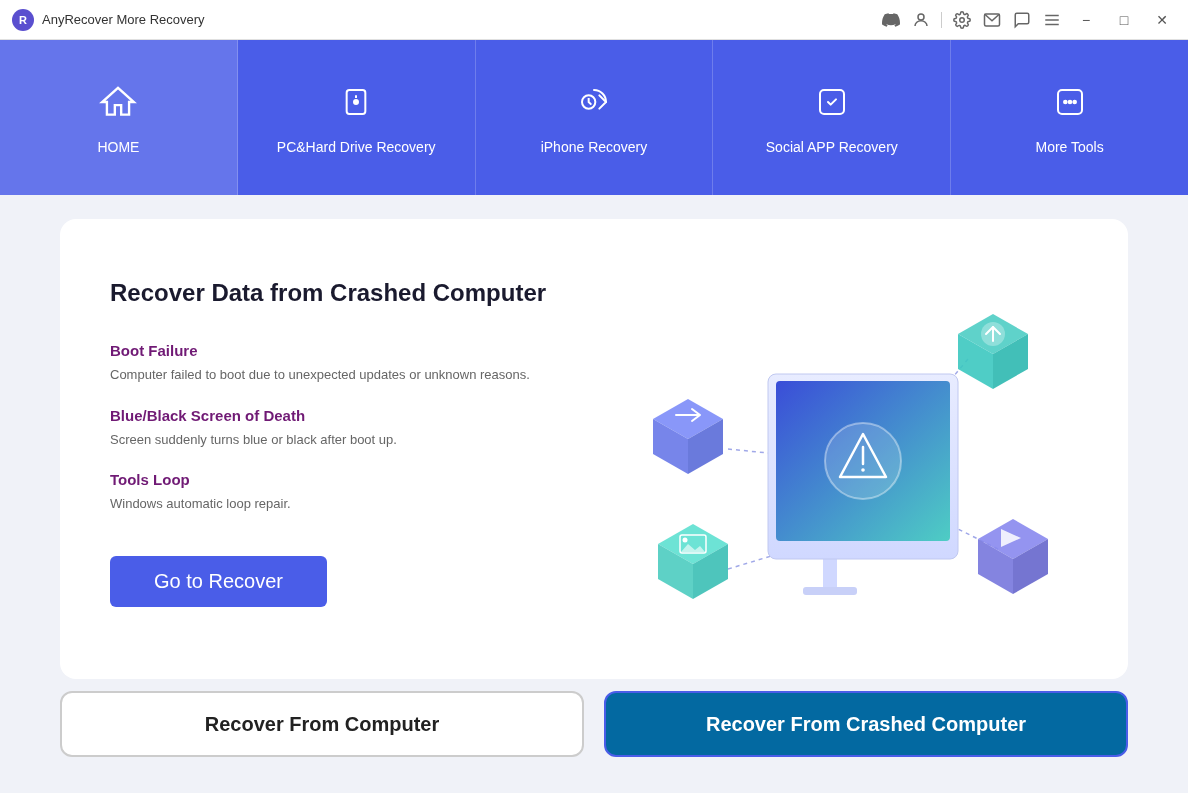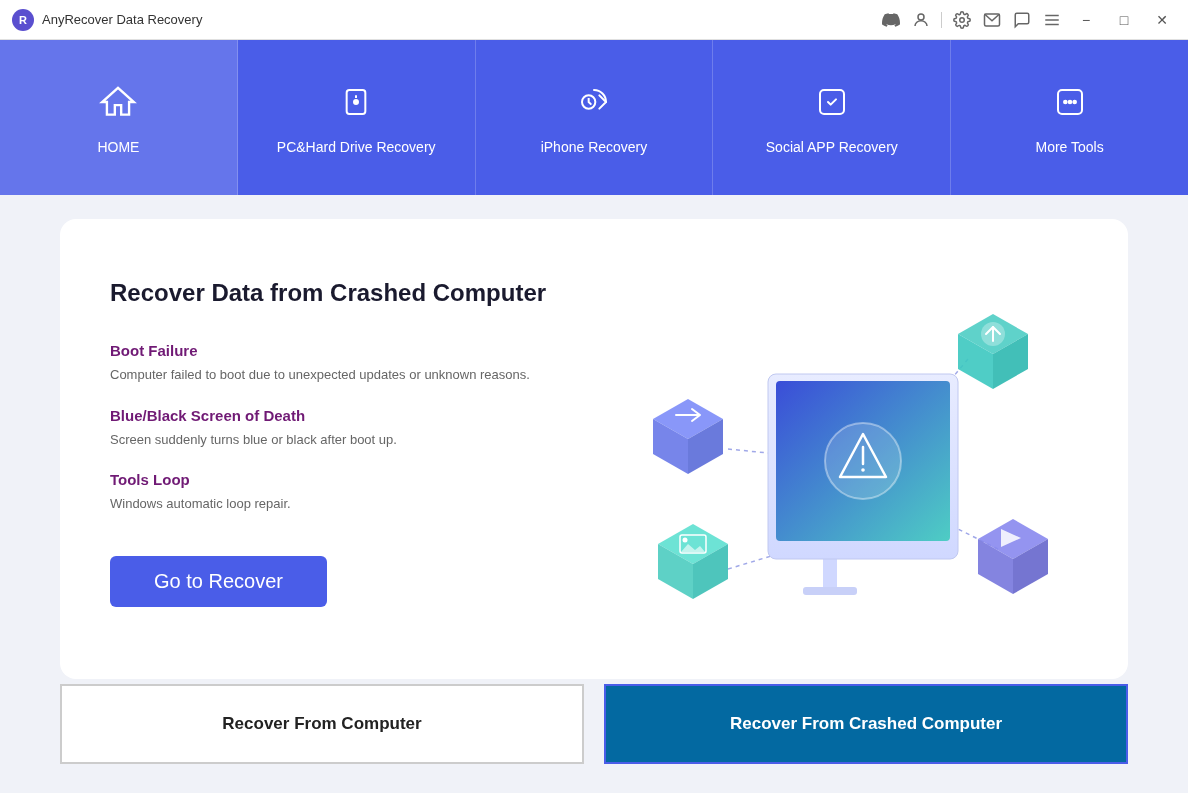--- a/index.html
+++ b/index.html
@@ -153,23 +153,23 @@
       height: 90px;
       background: #f0f2f8;
       display: flex;
       align-items: center;
       padding: 0 60px;
       gap: 20px;
     }
 
     .bottom-btn {
       flex: 1;
-      height: 80px;
-      border-radius: 0;
-      font-size: 17px;
+      height: 66px;
+      border-radius: 12px;
+      font-size: 20px;
       font-weight: 600;
       cursor: pointer;
       border: 2px solid #ccc;
       background: white;
       color: #222;
       display: flex;
       align-items: center;
       justify-content: center;
     }
 
@@ -190,21 +190,21 @@
       width: 38px; height: 38px;
     }
   </style>
 </head>
 <body>
 
 <div class="titlebar">
   <div class="titlebar-logo">
     <span>R</span>
   </div>
-  <span class="titlebar-title">AnyRecover Data Recovery</span>
+  <span class="titlebar-title">AnyRecover More Recovery</span>
   <div class="titlebar-icons">
 
     <div class="icon-btn" title="Discord">
       <svg width="18" height="18" viewBox="0 0 24 24" fill="#666">
           <path d="M20.317 4.37a19.791 19.791 0 0 0-4.885-1.515.074.074 0 0 0-.079.037c-.21.375-.444.864-.608 1.25a18.27 18.27 0 0 0-5.487 0 12.64 12.64 0 0 0-.617-1.25.077.077 0 0 0-.079-.037A19.736 19.736 0 0 0 3.677 4.37a.07.07 0 0 0-.032.027C.533 9.046-.32 13.58.099 18.057a.082.082 0 0 0 .031.057 19.9 19.9 0 0 0 5.993 3.03.078.078 0 0 0 .084-.028 14.09 14.09 0 0 0 1.226-1.994.076.076 0 0 0-.041-.106 13.107 13.107 0 0 1-1.872-.892.077.077 0 0 1-.008-.128 10.2 10.2 0 0 0 .372-.292.074.074 0 0 1 .077-.01c3.928 1.793 8.18 1.793 12.062 0a.074.074 0 0 1 .078.01c.12.098.246.198.373.292a.077.077 0 0 1-.006.127 12.299 12.299 0 0 1-1.873.892.077.077 0 0 0-.041.107c.36.698.772 1.362 1.225 1.993a.076.076 0 0 0 .084.028 19.839 19.839 0 0 0 6.002-3.03.077.077 0 0 0 .032-.054c.5-5.177-.838-9.674-3.549-13.66a.061.061 0 0 0-.031-.03z"></path>
         </svg>
     </div>
 
     <div class="icon-btn" title="Profile">
       <svg width="18" height="18" viewBox="0 0 24 24" fill="none" stroke="#666" stroke-width="2">

